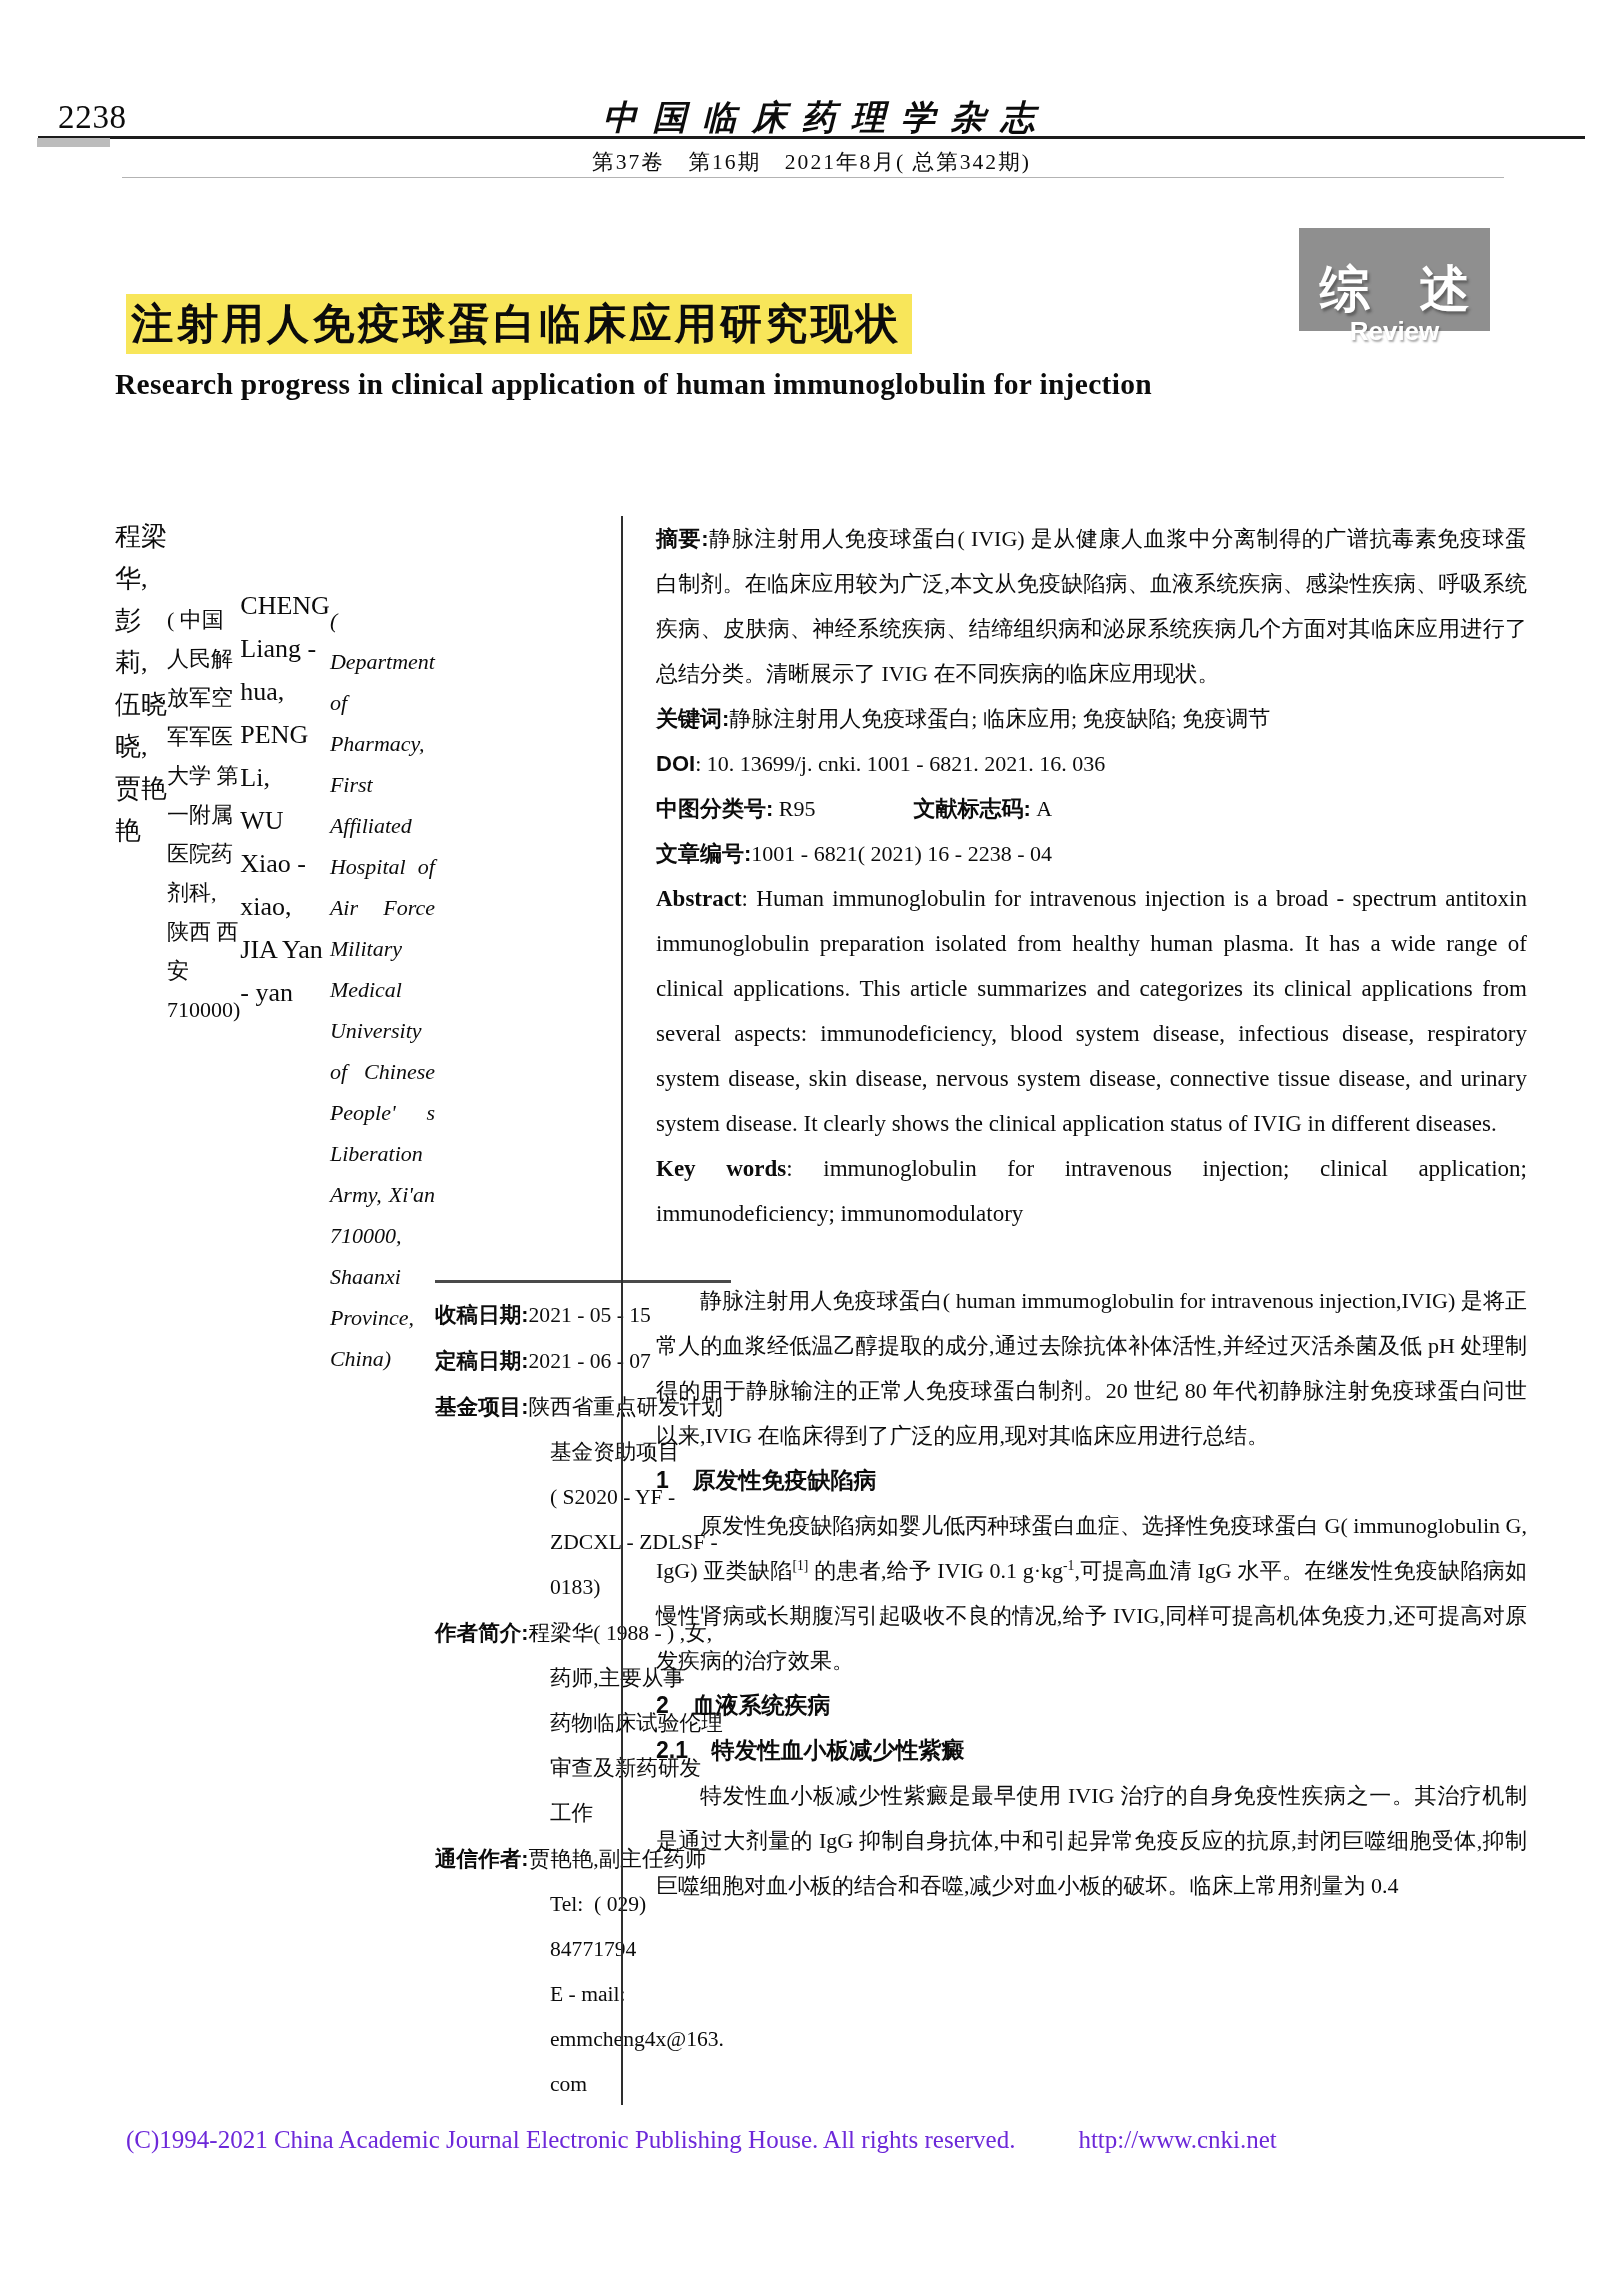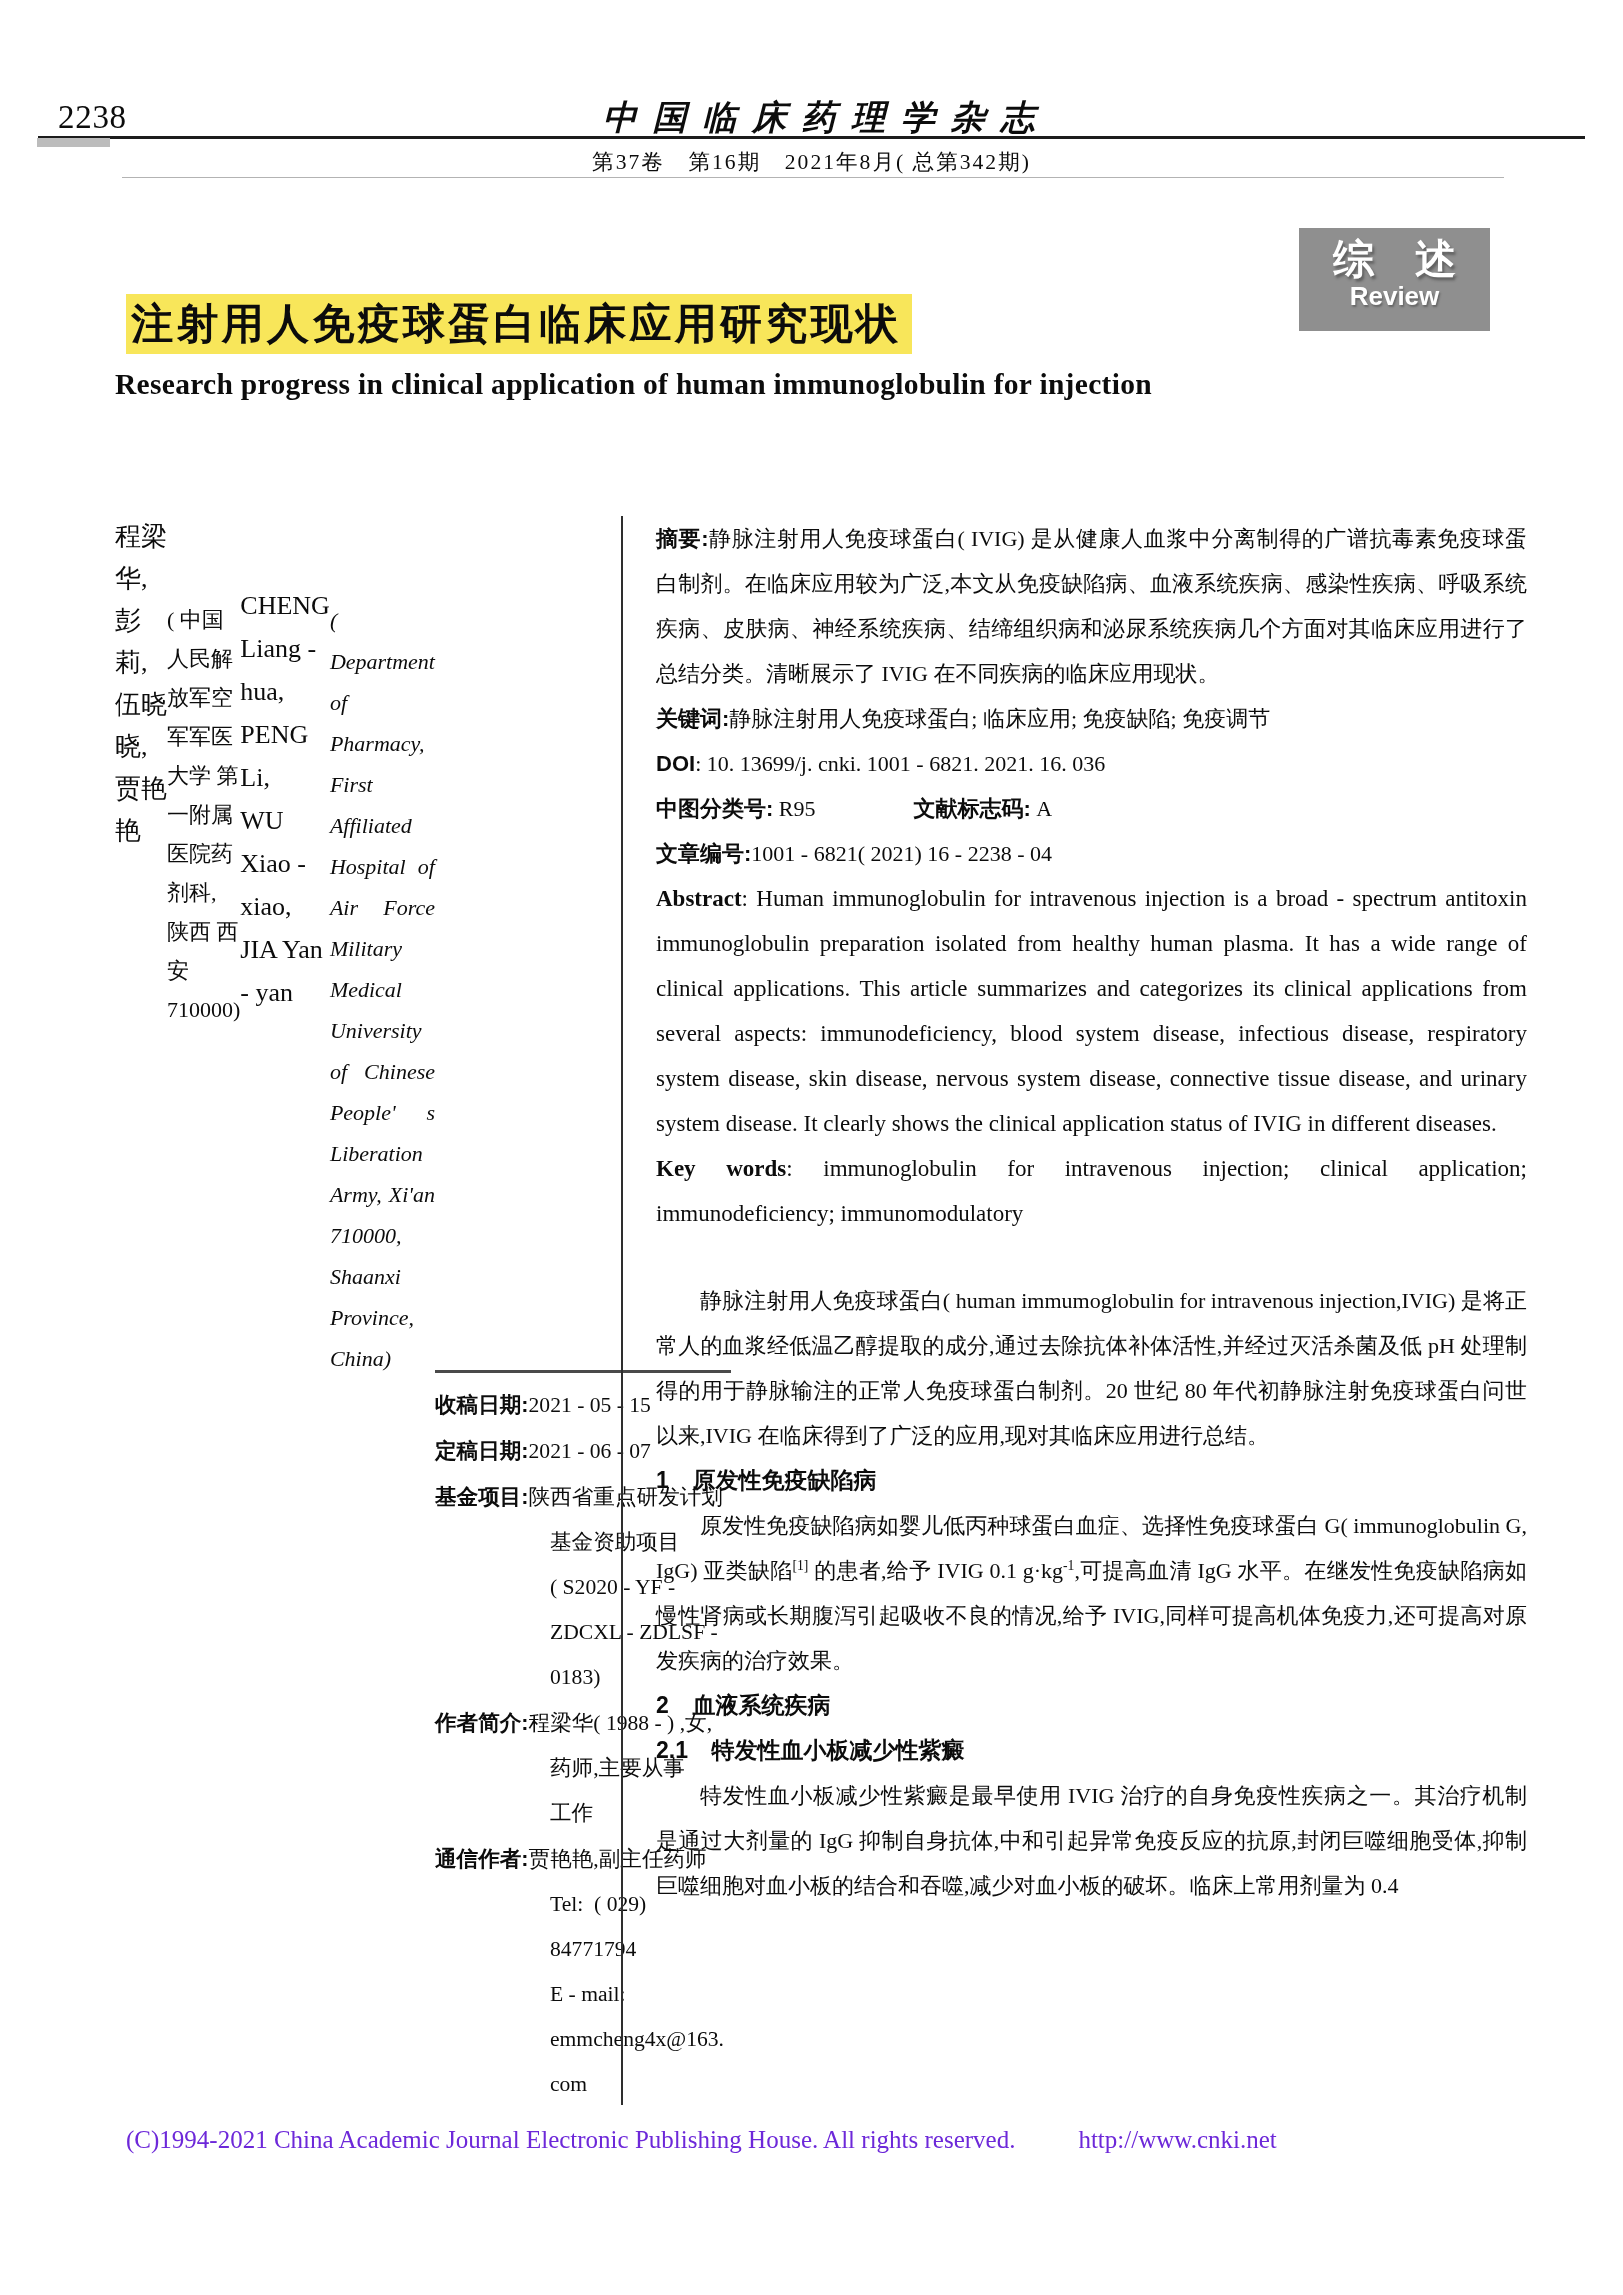--- a/index.html
+++ b/index.html
@@ -12,21 +12,21 @@
   .journal-name{position:absolute;left:0;top:95px;width:100%;text-align:center;
     font-size:34px;font-weight:600;letter-spacing:15.7px;padding-left:30px;box-sizing:border-box;font-style:italic;}
   .rule-main{position:absolute;left:38px;top:136px;width:1547px;height:2.6px;background:#1c1c1c;}
   .rule-gray-seg{position:absolute;left:37px;top:138px;width:73px;height:9.2px;background:#bcbcbc;}
   .issue-line{position:absolute;left:0;top:147px;width:100%;text-align:center;font-size:21.6px;letter-spacing:2px;white-space:pre-wrap;}
   .rule-sub{position:absolute;left:122px;top:177px;width:1382px;height:1.3px;background:#b3b3b3;}
 
   
   .badge{position:absolute;left:1299px;top:228px;width:191px;height:103px;background:#8f8f8f;
     color:#ffffff;text-align:center;box-sizing:border-box;padding-top:5.2px;}
-  .badge-cn{font-size:41px;font-weight:700;line-height:1.3;text-shadow:2px 2.6px 2.6px rgba(40,40,40,.45);}
+  .badge-cn{font-size:50px;font-weight:700;line-height:1.3;text-shadow:2px 2.6px 2.6px rgba(40,40,40,.45);margin-top:24px;}
   .badge-en{font-size:26px;font-weight:700;font-family:"Liberation Sans",sans-serif;
     line-height:1;margin-top:-3.9px;text-shadow:1.3px 2px 2px rgba(40,40,40,.4);}
 
   
   .title-cn{position:absolute;left:126px;top:295px;margin:0;font-size:42px;font-weight:700;letter-spacing:3.3px;}
   .title-cn mark{background:#f8e65a;color:#0c0c0c;padding:6.5px 10.5px 7.9px 5.2px;}
   .title-en{position:absolute;left:115px;top:368px;margin:0;font-size:29.5px;font-weight:700;letter-spacing:0.3px;}
 
   
   .col-left{position:absolute;left:115px;top:516px;width:492px;height:1591px;
@@ -94,20 +94,21 @@
   <div class="affil-en">( Department of Pharmacy, First Affiliated Hospital of Air Force Military Medical University of Chinese People' s Liberation Army, Xi'an 710000, Shaanxi Province, China)</div>
 
   <div class="footnote">
     <div class="fn-rule"></div>
     <div class="fn-line"><span class="fn-lbl">收稿日期:</span><span>2021 - 05 - 15</span></div>
     <div class="fn-line"><span class="fn-lbl">定稿日期:</span><span>2021 - 06 - 07</span></div>
     <div class="fn-line"><span class="fn-lbl">基金项目:</span><span>陕西省重点研发计划基金资助项目</span></div>
     <div class="fn-line ind"><span>( S2020 - YF - ZDCXL - ZDLSF -</span></div>
     <div class="fn-line ind"><span>0183)</span></div>
     <div class="fn-line"><span class="fn-lbl">作者简介:</span><span>程梁华( 1988 - ) ,女,药师,主要从事</span></div>
+    <div class="fn-line ind"><span>药物临床试验伦理审查及新药研发</span></div>
     <div class="fn-line ind"><span>工作</span></div>
     <div class="fn-line"><span class="fn-lbl">通信作者:</span><span>贾艳艳,副主任药师</span></div>
     <div class="fn-line ind"><span>Tel:  ( 029) 84771794</span></div>
     <div class="fn-line ind"><span>E - mail: emmcheng4x@163. com</span></div>
   </div>
 </div>
 
 <div class="divider"></div>
 
 <div class="col-right">

